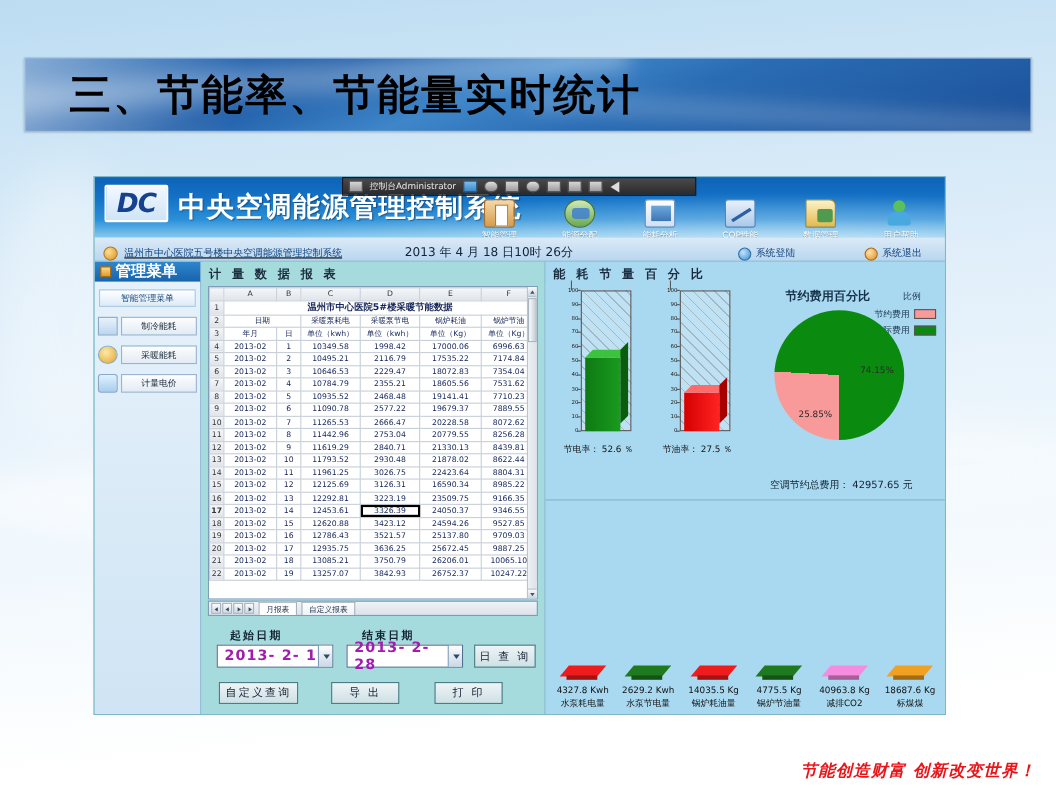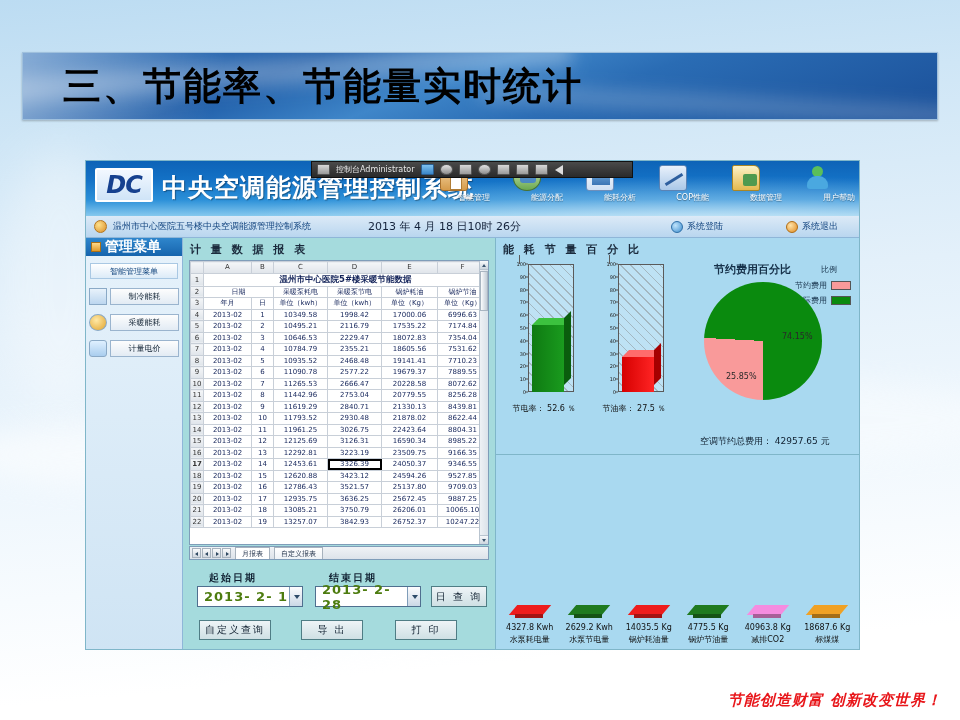--- a/index.html
+++ b/index.html
@@ -77,21 +77,21 @@
     background: linear-gradient(#f2f8ff,#cfe4f7); border: 2px solid #ffffff;
     border-radius: 2px; display: flex; align-items: center; justify-content: center;
   }
   .logo-text { font-size: 24px; font-weight: bold; color: #16418f; letter-spacing: -1px; font-style: italic; }
   .app-name {
     position: absolute; left: 76px; top: 10px;
     font-size: 25px; font-weight: bold; color: #ffffff;
     letter-spacing: 1px; text-shadow: 1px 1px 1px rgba(0,0,0,.35); white-space: nowrap;
   }
   .toolbar { position: absolute; right: 4px; top: 2px; display: flex; gap: 1px; }
-  .tb-item { width: 72px; text-align: right; cursor: pointer; }
+  .tb-item { width: 72px; text-align: center; cursor: pointer; margin-top: 16px; }
   .tb-ico {
     width: 28px; height: 26px; margin: 2px auto 1px;
     border-radius: 3px; position: relative;
   }
   .tb-lbl { font-size: 8px; color: #ffffff; text-shadow: 0 1px 1px rgba(0,0,0,.4); white-space: nowrap; }
   .ico-a { background: linear-gradient(#f6d9a8,#d59b4b); border:1px solid #a8702c; }
   .ico-a::after { content:""; position:absolute; left:9px; top:4px; width:10px; height:18px; background:#fff; border:1px solid #b07c35; }
   .ico-b { background: linear-gradient(#cfe9b8,#6aa84f); border:1px solid #49722f; border-radius:50%; }
   .ico-b::after{content:"";position:absolute;left:6px;top:7px;width:16px;height:10px;background:#3f7fd0;border-radius:3px;opacity:.85;}
   .ico-c { background: linear-gradient(#e9f1fb,#aac8e8); border:1px solid #5b83b4; }
@@ -100,21 +100,21 @@
   .ico-d::after{content:"";position:absolute;left:5px;top:5px;width:18px;height:14px;background:linear-gradient(#6fa8dc,#3d76b5);}
   .ico-e { background: linear-gradient(#fdf3c7,#e3b94e); border:1px solid #a98626; border-radius:2px 6px 2px 2px;}
   .ico-e::after{content:"";position:absolute;left:10px;top:8px;width:14px;height:12px;background:#4f9a4f;border-radius:2px;}
   .ico-f { background: transparent; }
   .ico-f::before{content:"";position:absolute;left:7px;top:1px;width:11px;height:11px;border-radius:50%;background:#5bbf5b;}
   .ico-f::after{content:"";position:absolute;left:2px;top:11px;width:21px;height:13px;border-radius:9px 9px 3px 3px;background:#4aa8e0;}
 
   
   .status-strip {
     position: relative; height: 22px; background: linear-gradient(#dceaf7,#b9d6ef);
-    border-bottom: 1px solid #8fb6d8; display: flex; align-items: center;
+    border-bottom: 1px solid #8fb6d8; display: flex; align-items: flex-end; text-decoration: underline;
   }
   .ss-icon { width: 13px; height: 13px; margin-left: 8px; border-radius: 50%;
     background: radial-gradient(circle at 35% 35%, #ffe08a, #d98f2a); border:1px solid #b5761d; }
   .ss-text { font-size: 9px; color: #12447f; margin-left: 6px; white-space: nowrap; }
   .ss-date { position: absolute; left: 282px; font-size: 11px; color: #14223a; white-space: nowrap; }
   .ss-link { position: absolute; font-size: 9px; color: #12447f; white-space: nowrap; display:flex; align-items:center; gap:4px; }
   .ss-link .d { width:12px;height:12px;border-radius:50%;background:radial-gradient(circle at 35% 35%,#bfe3fb,#3f8fd0);border:1px solid #2e6fa8;}
   .ss-link.orange .d { background:radial-gradient(circle at 35% 35%,#ffe3a8,#e08b22); border-color:#b06c14; }
   .ss-l1 { left: 585px; }
   .ss-l2 { left: 700px; }
@@ -198,21 +198,21 @@
     margin-left: 4px; padding: 0 6px; height: 12px; line-height: 12px;
     background: linear-gradient(#ffffff,#eef2f6); border: 1px solid #a7b2bd; border-bottom: none;
   }
   .tab.active { background: #ffffff; font-weight: normal; }
 
   
   .qlabel { position: absolute; font-size: 10px; font-weight: bold; color: #123; letter-spacing: 2px; white-space: nowrap; }
   .combo {
     position: absolute; height: 21px; background: #fff; border: 1px solid #4f6f8f;
     display: flex; align-items: center; justify-content: space-between;
-    font-size: 13px; color: #4d7c0f; padding-left: 6px; font-weight: bold; letter-spacing: 1px;
+    font-size: 13px; color: #a21caf; padding-left: 6px; font-weight: bold; letter-spacing: 1px;
   }
   .combo .arrow {
     width: 13px; height: 19px; background: linear-gradient(#fdfdfe,#cbd8e6);
     border-left: 1px solid #7f9db9; position: relative; flex: 0 0 auto;
   }
   .combo .arrow::after {
     content:""; position:absolute; left:4px; top:8px;
     border-style:solid; border-width:4px 3px 0 3px; border-color:#2d4a68 transparent transparent transparent;
   }
   .qbtn {

